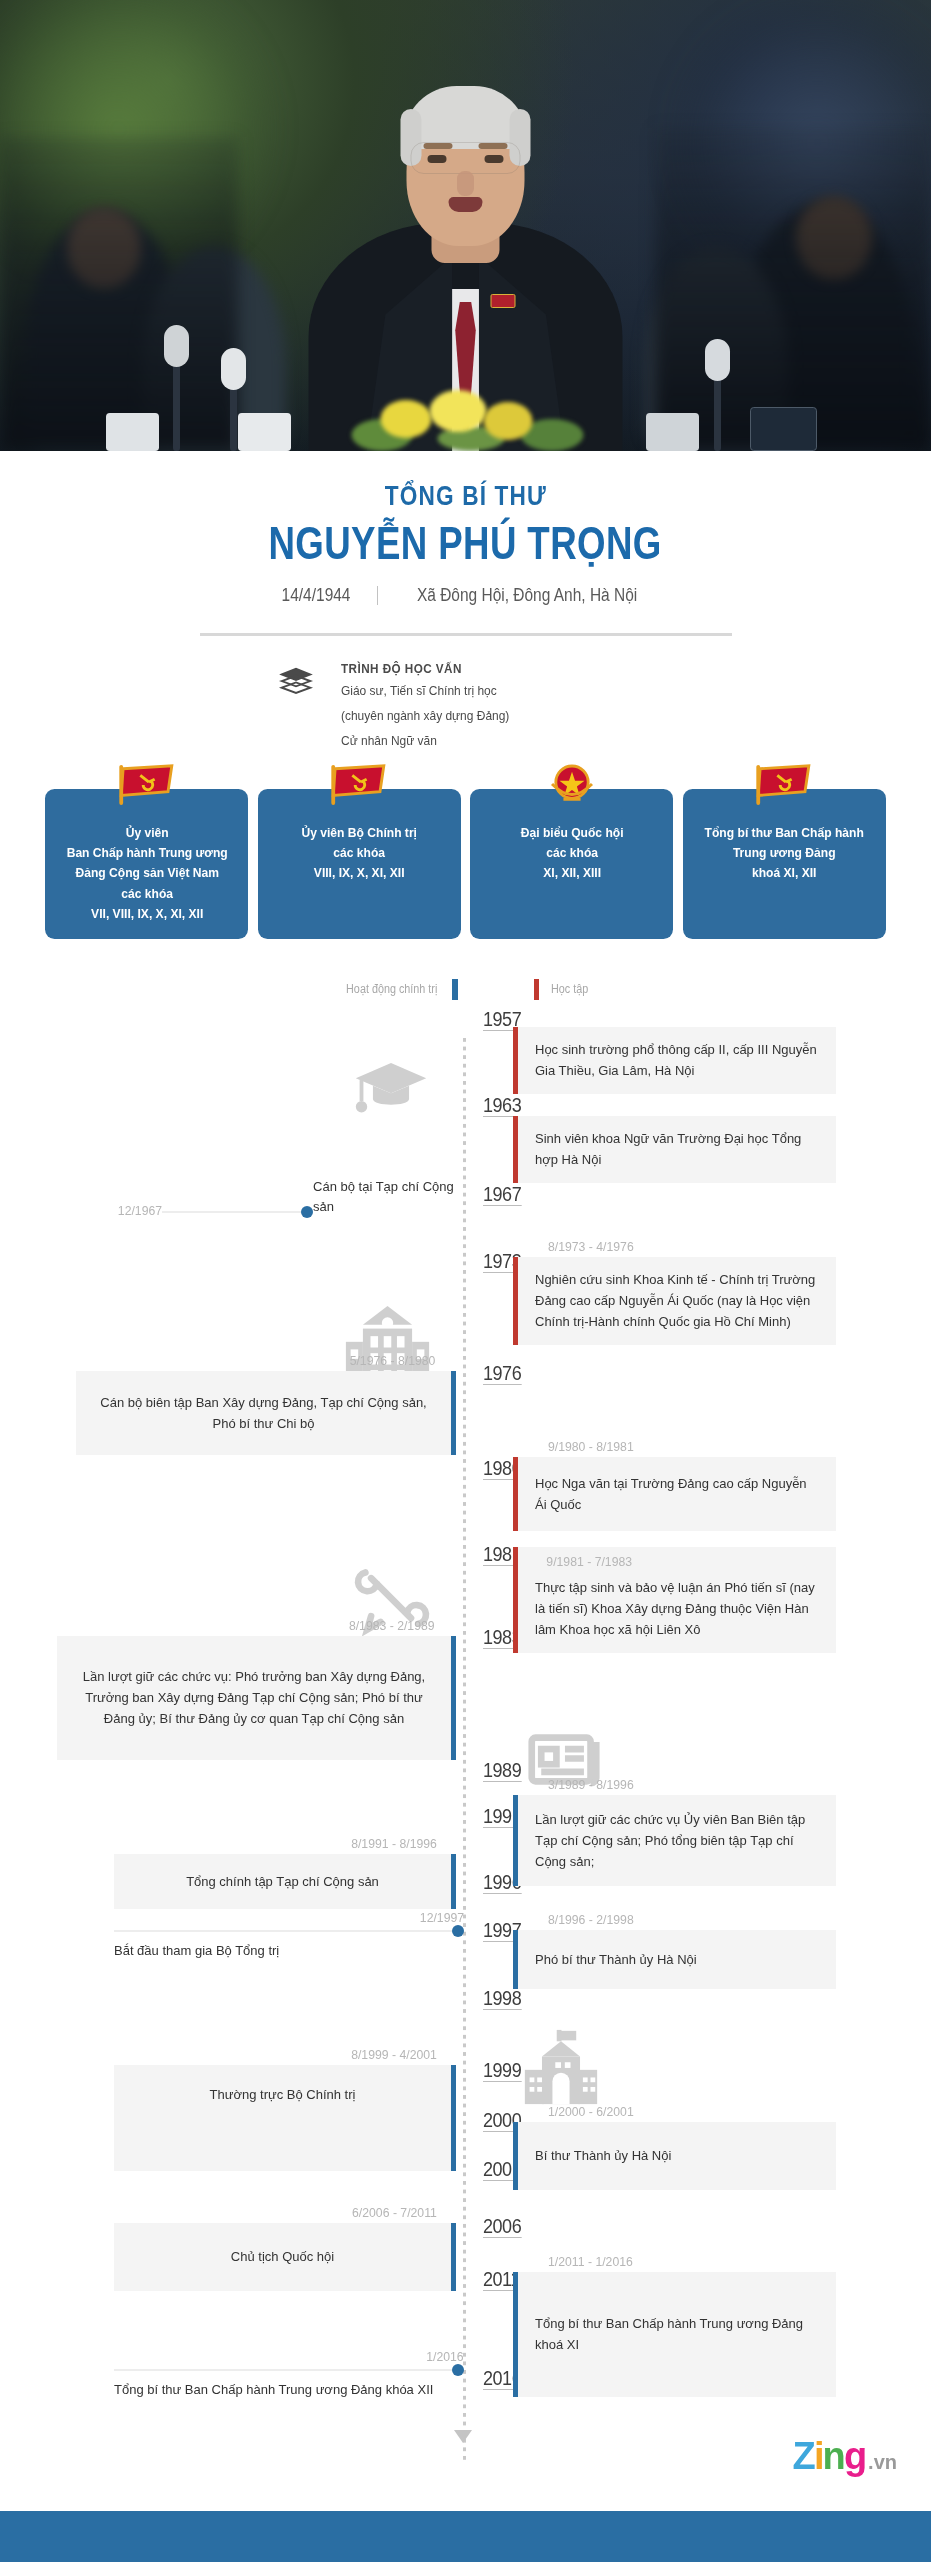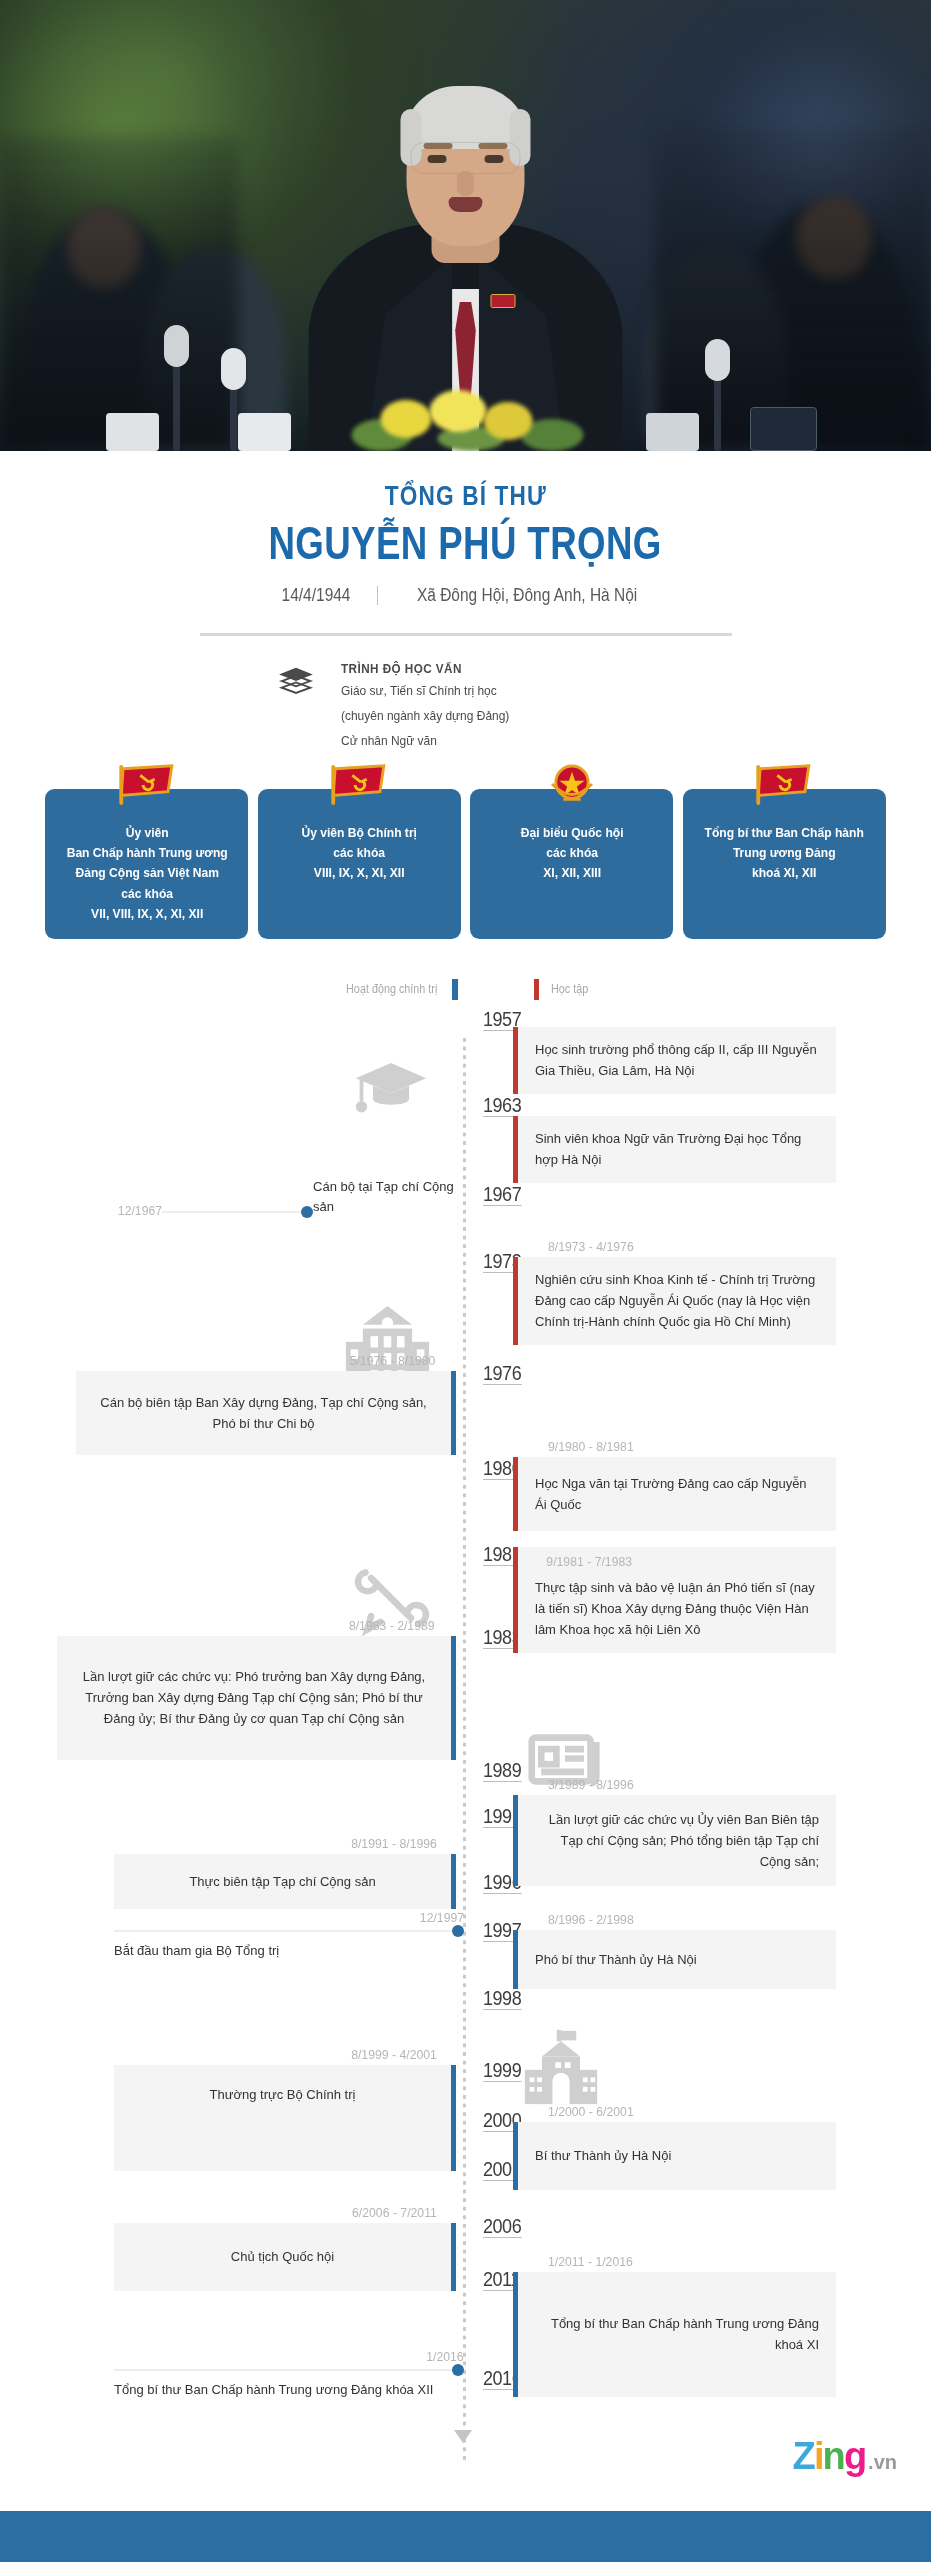--- a/index.html
+++ b/index.html
@@ -161,21 +161,21 @@
     position:absolute; left:483px; font-size:20px; color:#3d3d3d; letter-spacing:-0.5px;
     border-bottom:1.9px solid #bdbdbd; padding-bottom:1px; line-height:1;
     transform: scaleX(.9); transform-origin:left;
   }
 
   .ev { position:absolute; }
   .ev-date { font-size:13.3px; color:#b6b6b6; transform: scaleX(.92); }
   .ev-box { background:#f4f4f4; font-size:13px; color:#333; line-height:1.62; padding:12.4px 17px; }
   .ev-box.left { border-right:5.7px solid #2a6ea3; text-align:center; }
   .ev-box.right { border-left:5.7px solid #c0392f; text-align:left; }
-  .ev-box.right.blue { border-left:5.7px solid #2a6ea3;text-align:right; }
+  .ev-box.right.blue { border-left:5.7px solid #2a6ea3; }
   .ev.left-side { text-align:right; }
   .ev.left-side .ev-date { margin-right:5.7px; margin-bottom:2.9px; display:block; }
   .ev.right-side .ev-date { margin-left:23px; margin-bottom:2.9px; display:block; }
 
   .point-row { position:absolute; display:flex; align-items:center; }
   .pt-line { height:1.9px; background:#ededed; }
   .pt-dot { width:12.4px; height:12.4px; border-radius:50%; background:#2a6ea3; margin-left:-1.9px; }
   .pt-date { font-size:13.3px; color:#b6b6b6; text-align:right; transform:scaleX(.92); transform-origin:right; }
   .pt-text { font-size:13px; color:#333; line-height:1.6; }
 
@@ -504,21 +504,21 @@
       <div class="ev-box left" style="min-height:124px; display:flex; align-items:center; justify-content:center;">Lần lượt giữ các chức vụ: Phó trưởng ban Xây dựng Đảng, Trưởng ban Xây dựng Đảng Tạp chí Cộng sản; Phó bí thư Đảng ủy; Bí thư Đảng ủy cơ quan Tạp chí Cộng sản</div>
     </div>
 
     <div class="ev right-side" style="left:513px; top:777px; width:323px;">
       <div class="ev-date">3/1989 - 8/1996</div>
       <div class="ev-box right blue" style="min-height:91px; display:flex; align-items:center;">Lần lượt giữ các chức vụ Ủy viên Ban Biên tập Tạp chí Cộng sản; Phó tổng biên tập Tạp chí Cộng sản;</div>
     </div>
 
     <div class="ev left-side" style="left:114px; top:836px; width:342px;">
       <div class="ev-date">8/1991 - 8/1996</div>
-      <div class="ev-box left" style="min-height:55px; display:flex; align-items:center; justify-content:center;">Thực biên tập Tạp chí Cộng sản</div>
+      <div class="ev-box left" style="min-height:55px; display:flex; align-items:center; justify-content:center;">Tổng chính tập Tạp chí Cộng sản</div>
     </div>
 
     <div class="point-row" style="left:114px; top:910px; width:350px; flex-direction:column; align-items:flex-end;">
       <div class="pt-date">12/1997</div>
       <div style="display:flex; align-items:center; width:350px;">
         <div class="pt-line" style="flex:1;"></div>
         <div class="pt-dot"></div>
       </div>
       <div class="pt-text" style="width:350px; margin-top:3.8px;">Bắt đầu tham gia Bộ Tổng trị</div>
     </div>

